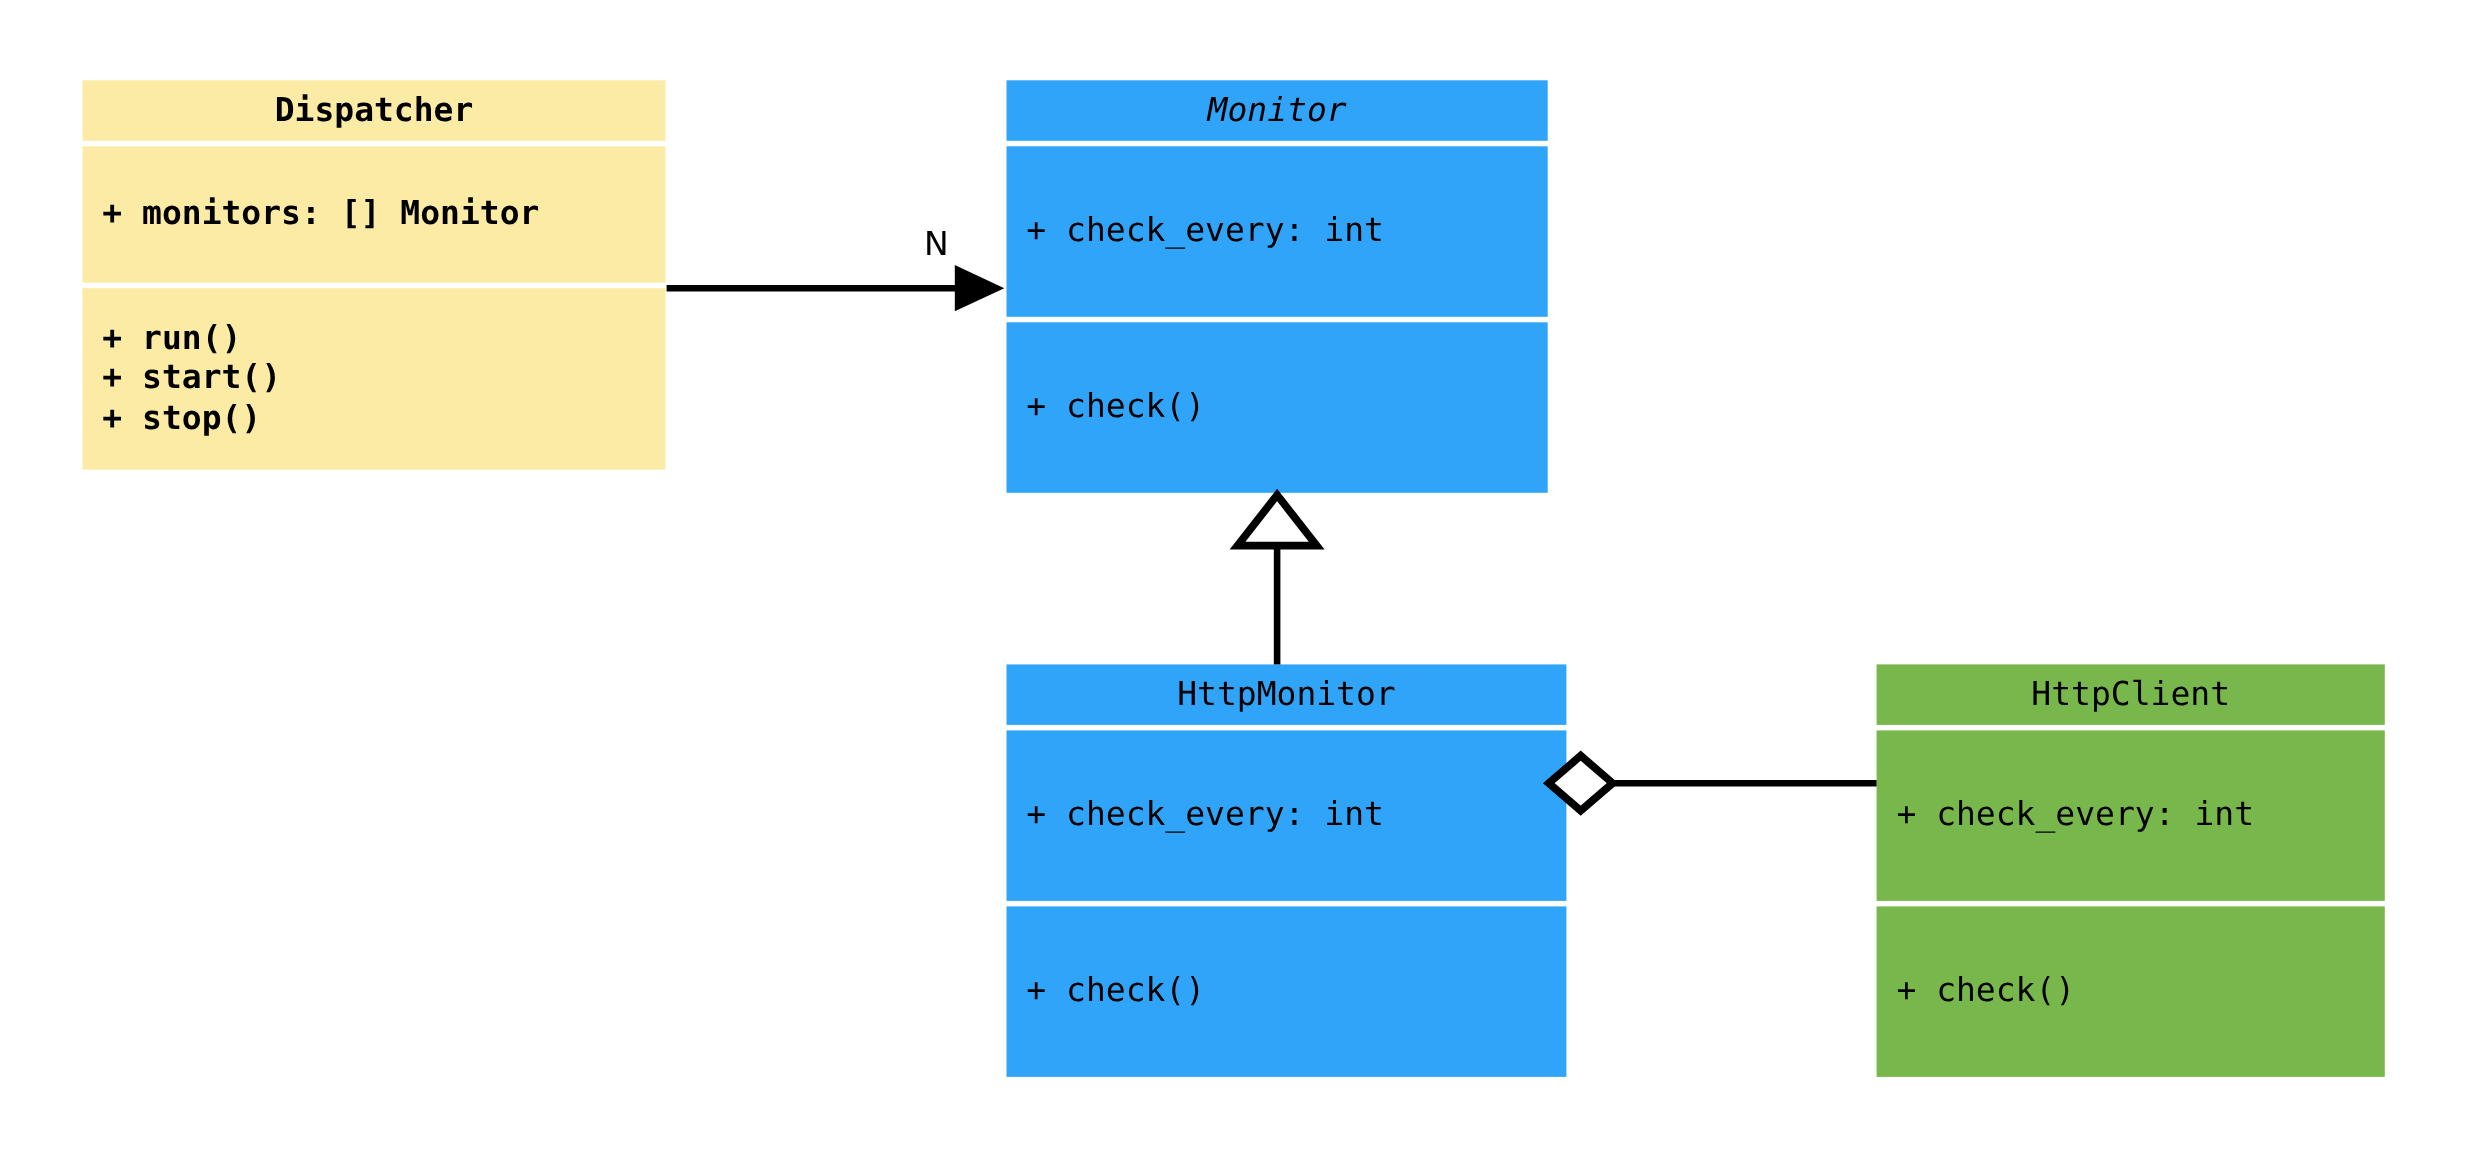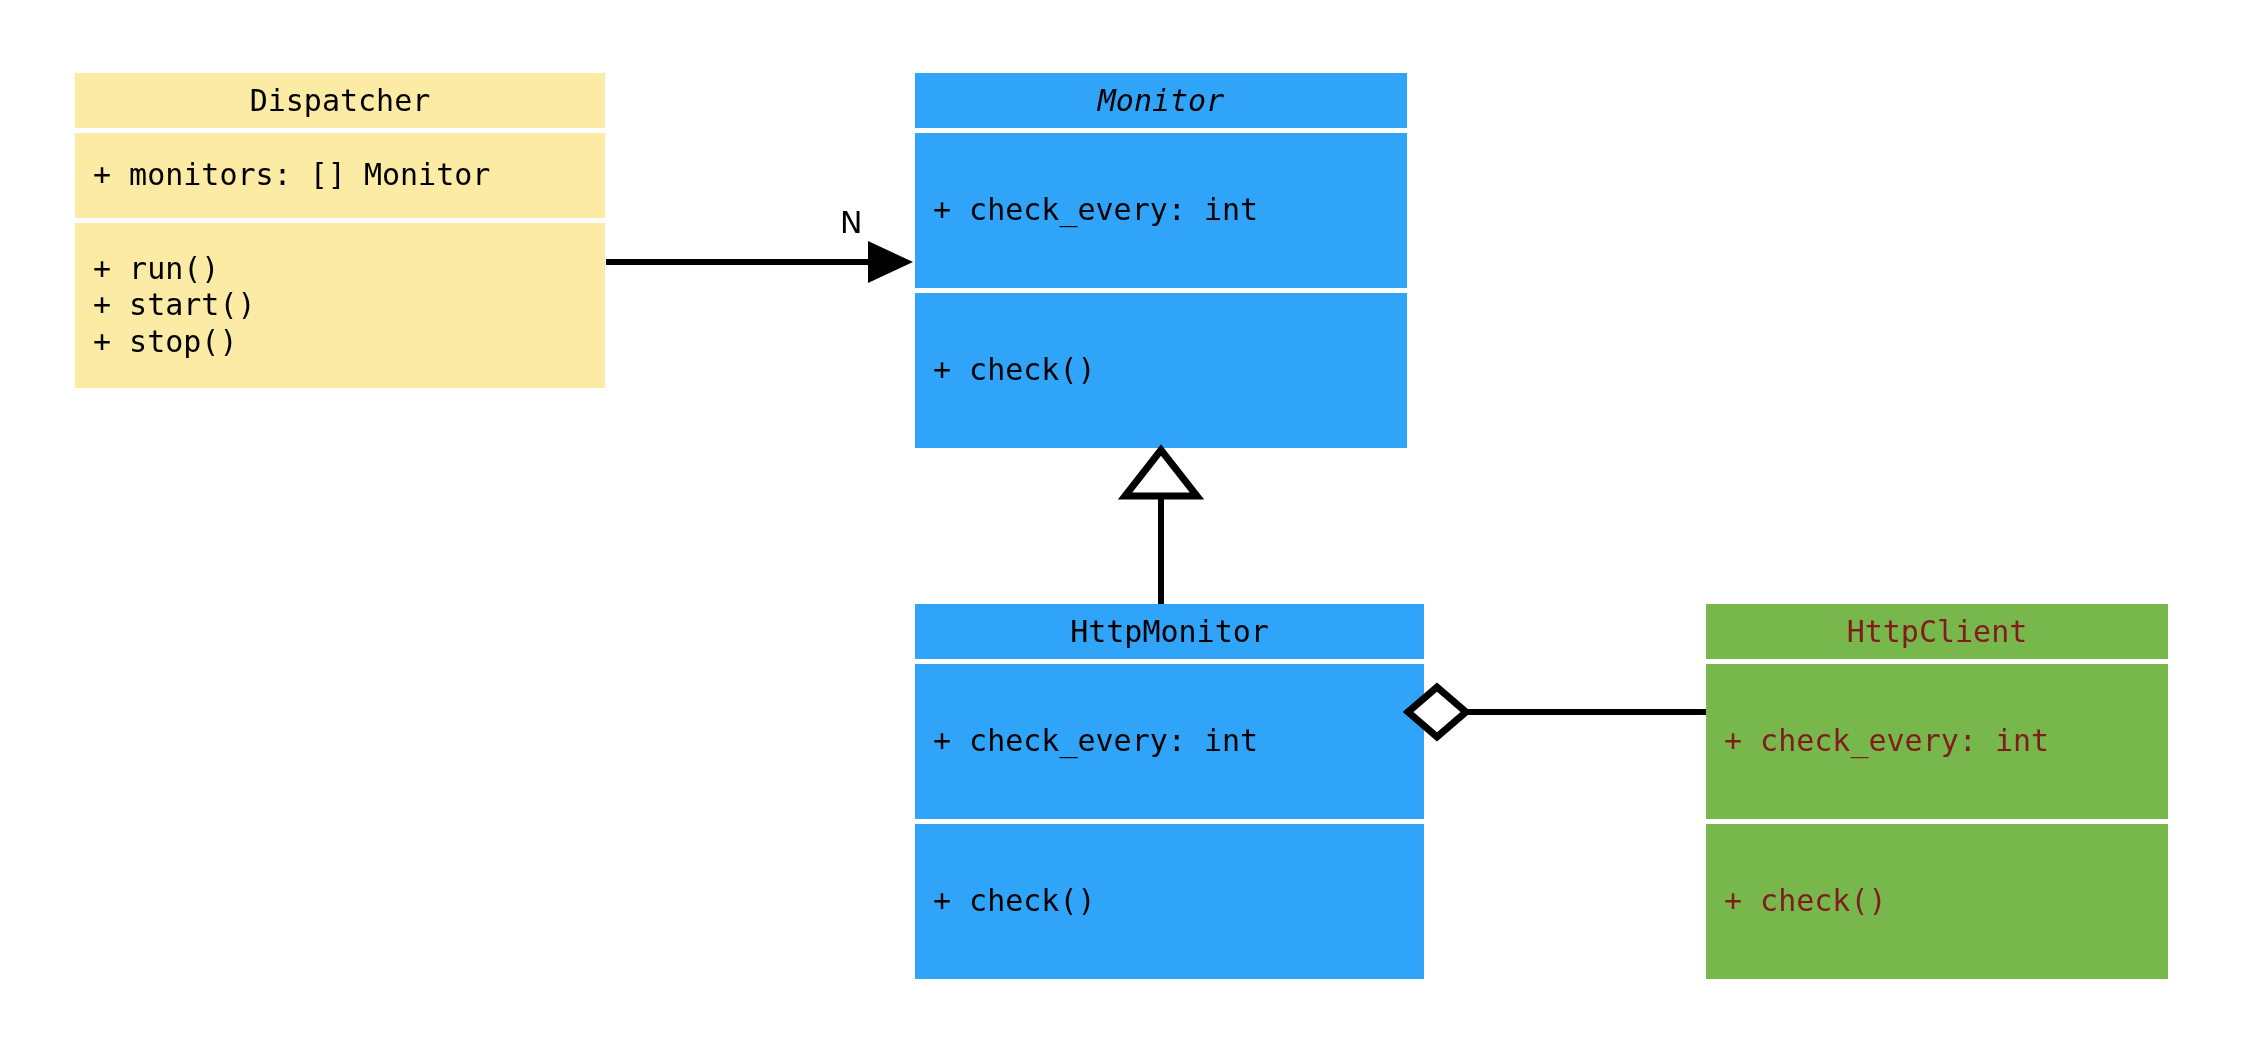--- a/index.html
+++ b/index.html
@@ -53,21 +53,21 @@
   .theme-cream .uml-compartment { background: #fceba4; }
   .theme-cream .uml-title,
   .theme-cream .uml-member-line { color: #000000; }
 
   .theme-blue .uml-compartment { background: #2fa4f9; }
   .theme-blue .uml-title,
   .theme-blue .uml-member-line { color: #000000; }
 
   .theme-green .uml-compartment { background: #78b74b; }
   .theme-green .uml-title,
-  .theme-green .uml-member-line { color: #7f1d1d; }
+  .theme-green .uml-member-line { color: #000000; }
 
   .italic-title { font-style: italic; }
 
   
   #connectors {
     position: absolute;
     left: 0;
     top: 0;
     width: 2244px;
     height: 1048px;
@@ -79,25 +79,25 @@
     font-size: 30px;
     color: #000000;
     white-space: pre;
   }
 </style>
 </head>
 <body>
 
 <div id="canvas">
 
-  <div class="uml-class theme-cream" style="left:75px; top:73px; width:530px;">
+  <div class="uml-class theme-cream" style="left:75px; top:73px; width:530px;font-weight:bold;">
     <div class="uml-compartment uml-title" style="height:55px;">
       <span>Dispatcher</span>
     </div>
-    <div class="uml-compartment uml-members" style="height:85px;">
+    <div class="uml-compartment uml-members" style="height:124px;">
       <div class="uml-member-line">+ monitors: [] Monitor</div>
     </div>
     <div class="uml-compartment uml-members" style="height:165px;">
       <div class="uml-member-line">+ run()</div>
       <div class="uml-member-line">+ start()</div>
       <div class="uml-member-line">+ stop()</div>
     </div>
   </div>
 
   <div class="uml-class theme-blue" style="left:915px; top:73px; width:492px;">

